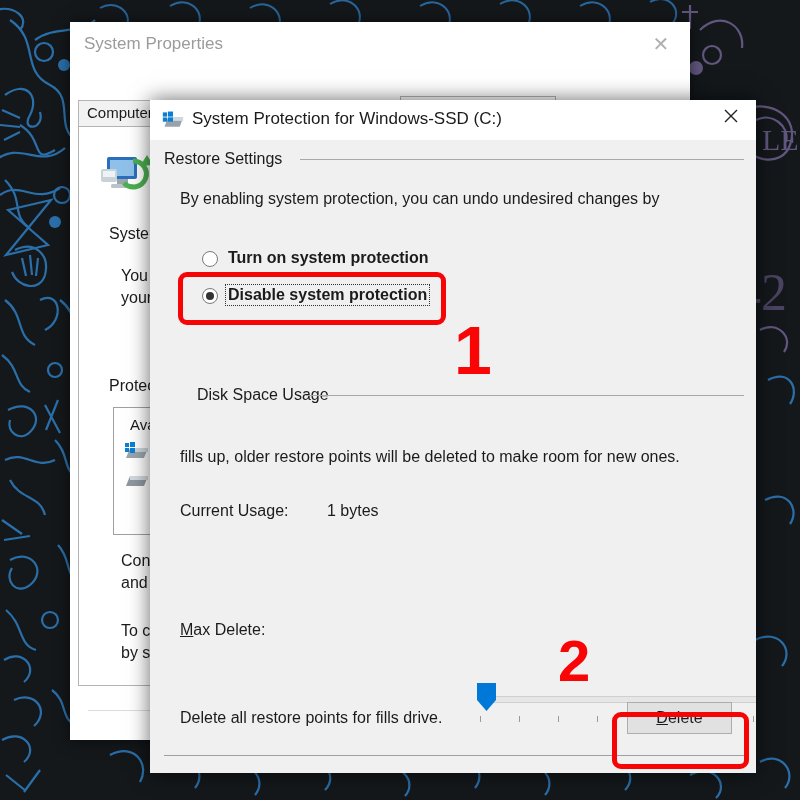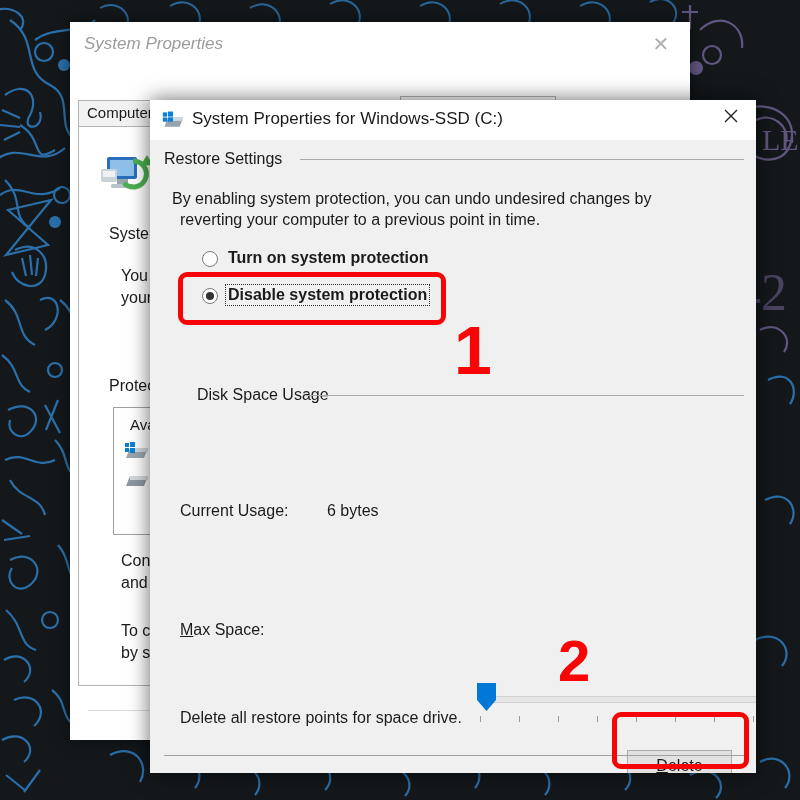--- a/index.html
+++ b/index.html
@@ -33,21 +33,20 @@
   }
   #sysprops-titlebar {
     position: absolute; left:0; top:0;
     width: 620px; height: 46px;
     background: #ffffff;
   }
   #sysprops-title {
     position: absolute; left: 14px; top: 12px;
     font-size: 17px; color: #9b9b9b;
     white-space: nowrap;
-    font-style: italic;
   }
   #sysprops-close {
     position: absolute; right: 18px; top: 12px;
     width: 22px; height: 22px;
     color: #b0b0b0;
     font-size: 20px; line-height: 20px;
     text-align: center;
   }
   #tabstrip {
     position: absolute; left: 8px; top: 74px;
@@ -211,21 +210,20 @@
   
   .btn {
     position: absolute;
     background: #e1e1e1;
     border: 1px solid #adadad;
     box-sizing: border-box;
     font-size: 16px; color: #1b1b1b;
     text-align: center;
     line-height: 30px;
     cursor: default;
-    margin-top: 48px;
   }
   .accel { text-decoration: underline; }
 
   
   .annot-box {
     position: absolute;
     border: 5px solid #f50505;
     border-radius: 9px;
     box-sizing: border-box;
     pointer-events: none;
@@ -386,72 +384,72 @@
 
     <div id="dlg-titlebar">
       <svg id="dlg-icon" viewBox="0 0 26 20">
         <path d="M7 7 L25 7 L21 18 L3 18 Z" fill="#98a3ab"></path>
         <path d="M7 7 L25 7 L25 11 L7 11 Z" fill="#d2d9de"></path>
         <rect x="1" y="1" width="5" height="5" fill="#0b7fd4"></rect>
         <rect x="7" y="0" width="6" height="6" fill="#0b7fd4"></rect>
         <rect x="1" y="7" width="5" height="5" fill="#0b7fd4"></rect>
         <rect x="7" y="7" width="6" height="5" fill="#0b7fd4"></rect>
       </svg>
-      <div id="dlg-title">System Properties for Windows-SSD (C:)</div>
+      <div id="dlg-title">System Protection for Windows-SSD (C:)</div>
       <div id="dlg-close">
         <svg width="20" height="20" viewBox="0 0 20 20">
           <path d="M4 4 L16 16 M16 4 L4 16" stroke="#222" stroke-width="1.4" fill="none"></path>
         </svg>
       </div>
     </div>
 
     <div id="dlg-body">
 
       <div class="group-header" style="left:14px; top:10px;">Restore Settings</div>
       <div class="group-rule" style="left:150px; top:19px; width:444px;"></div>
 
-      <div class="body-text" style="left:22px; top:48px; width:540px;">By enabling system protection, you can undo undesired changes by</div>
-      <div class="body-text" style="left:30px; top:69px; width:540px;">reverting your computer to a previous point in time.</div>
+      <div class="body-text" style="left:30px; top:48px; width:540px;">By enabling system protection, you can undo undesired changes by</div>
 
       <div class="radio-row" style="left:52px; top:108px;">
         <span class="radio-mark"></span>
         <span class="radio-label">Turn on system protection</span>
       </div>
 
       <div class="radio-row" style="left:52px; top:145px;">
         <span class="radio-mark checked"></span>
         <span class="radio-label focused">Disable system protection</span>
       </div>
 
       <div class="group-header" style="left:14px; top:246px;margin-left:33px;">Disk Space Usage</div>
       <div class="group-rule" style="left:156px; top:255px; width:438px;"></div>
 
+      <div class="body-text" style="left:30px; top:306px; width:556px;">fills up, older restore points will be deleted to make room for new ones.</div>
 
       <div class="body-text" style="left:30px; top:360px;">Current Usage:</div>
-      <div class="body-text" style="left:177px; top:360px;">6 bytes</div>
-
-      <div class="body-text" style="left:30px; top:479px;"><span class="accel">M</span><span>ax Space:</span></div>
+      <div class="body-text" style="left:177px; top:360px;">1 bytes</div>
+
+      <div class="body-text" style="left:30px; top:479px;"><span class="accel">M</span><span>ax Delete:</span></div>
 
       <div id="slider-track"></div>
       <svg id="slider-thumb" viewBox="0 0 19 28">
         <path d="M0 0 L19 0 L19 17 L9.5 28 L0 17 Z" fill="#0078d7"></path>
       </svg>
       <div id="slider-ticks">
         <span class="tick" style="left:0px;"></span>
         <span class="tick" style="left:39px;"></span>
         <span class="tick" style="left:78px;"></span>
         <span class="tick" style="left:117px;"></span>
         <span class="tick" style="left:156px;"></span>
         <span class="tick" style="left:195px;"></span>
         <span class="tick" style="left:234px;"></span>
         <span class="tick" style="left:273px;"></span>
 
       </div>
 
-      <div class="body-text" style="left:30px; top:567px;">Delete all restore points for space drive.</div>
+      <div class="body-text" style="left:30px; top:567px;">Delete all restore points for fills drive.</div>
       <div class="btn" style="left:477px; top:562px; width:105px; height:32px;"><span class="accel">D</span><span>elete</span></div>
 
       <div class="group-rule" style="left:14px; top:615px; width:580px; background:#a0a0a0;"></div>
 
     </div>
   </div>
 
   <div class="annot-box" style="left:178px; top:272px; width:268px; height:53px;"></div>
 
   <div class="annot-num" style="left:454px; top:316px; font-size:68px;">1</div>

